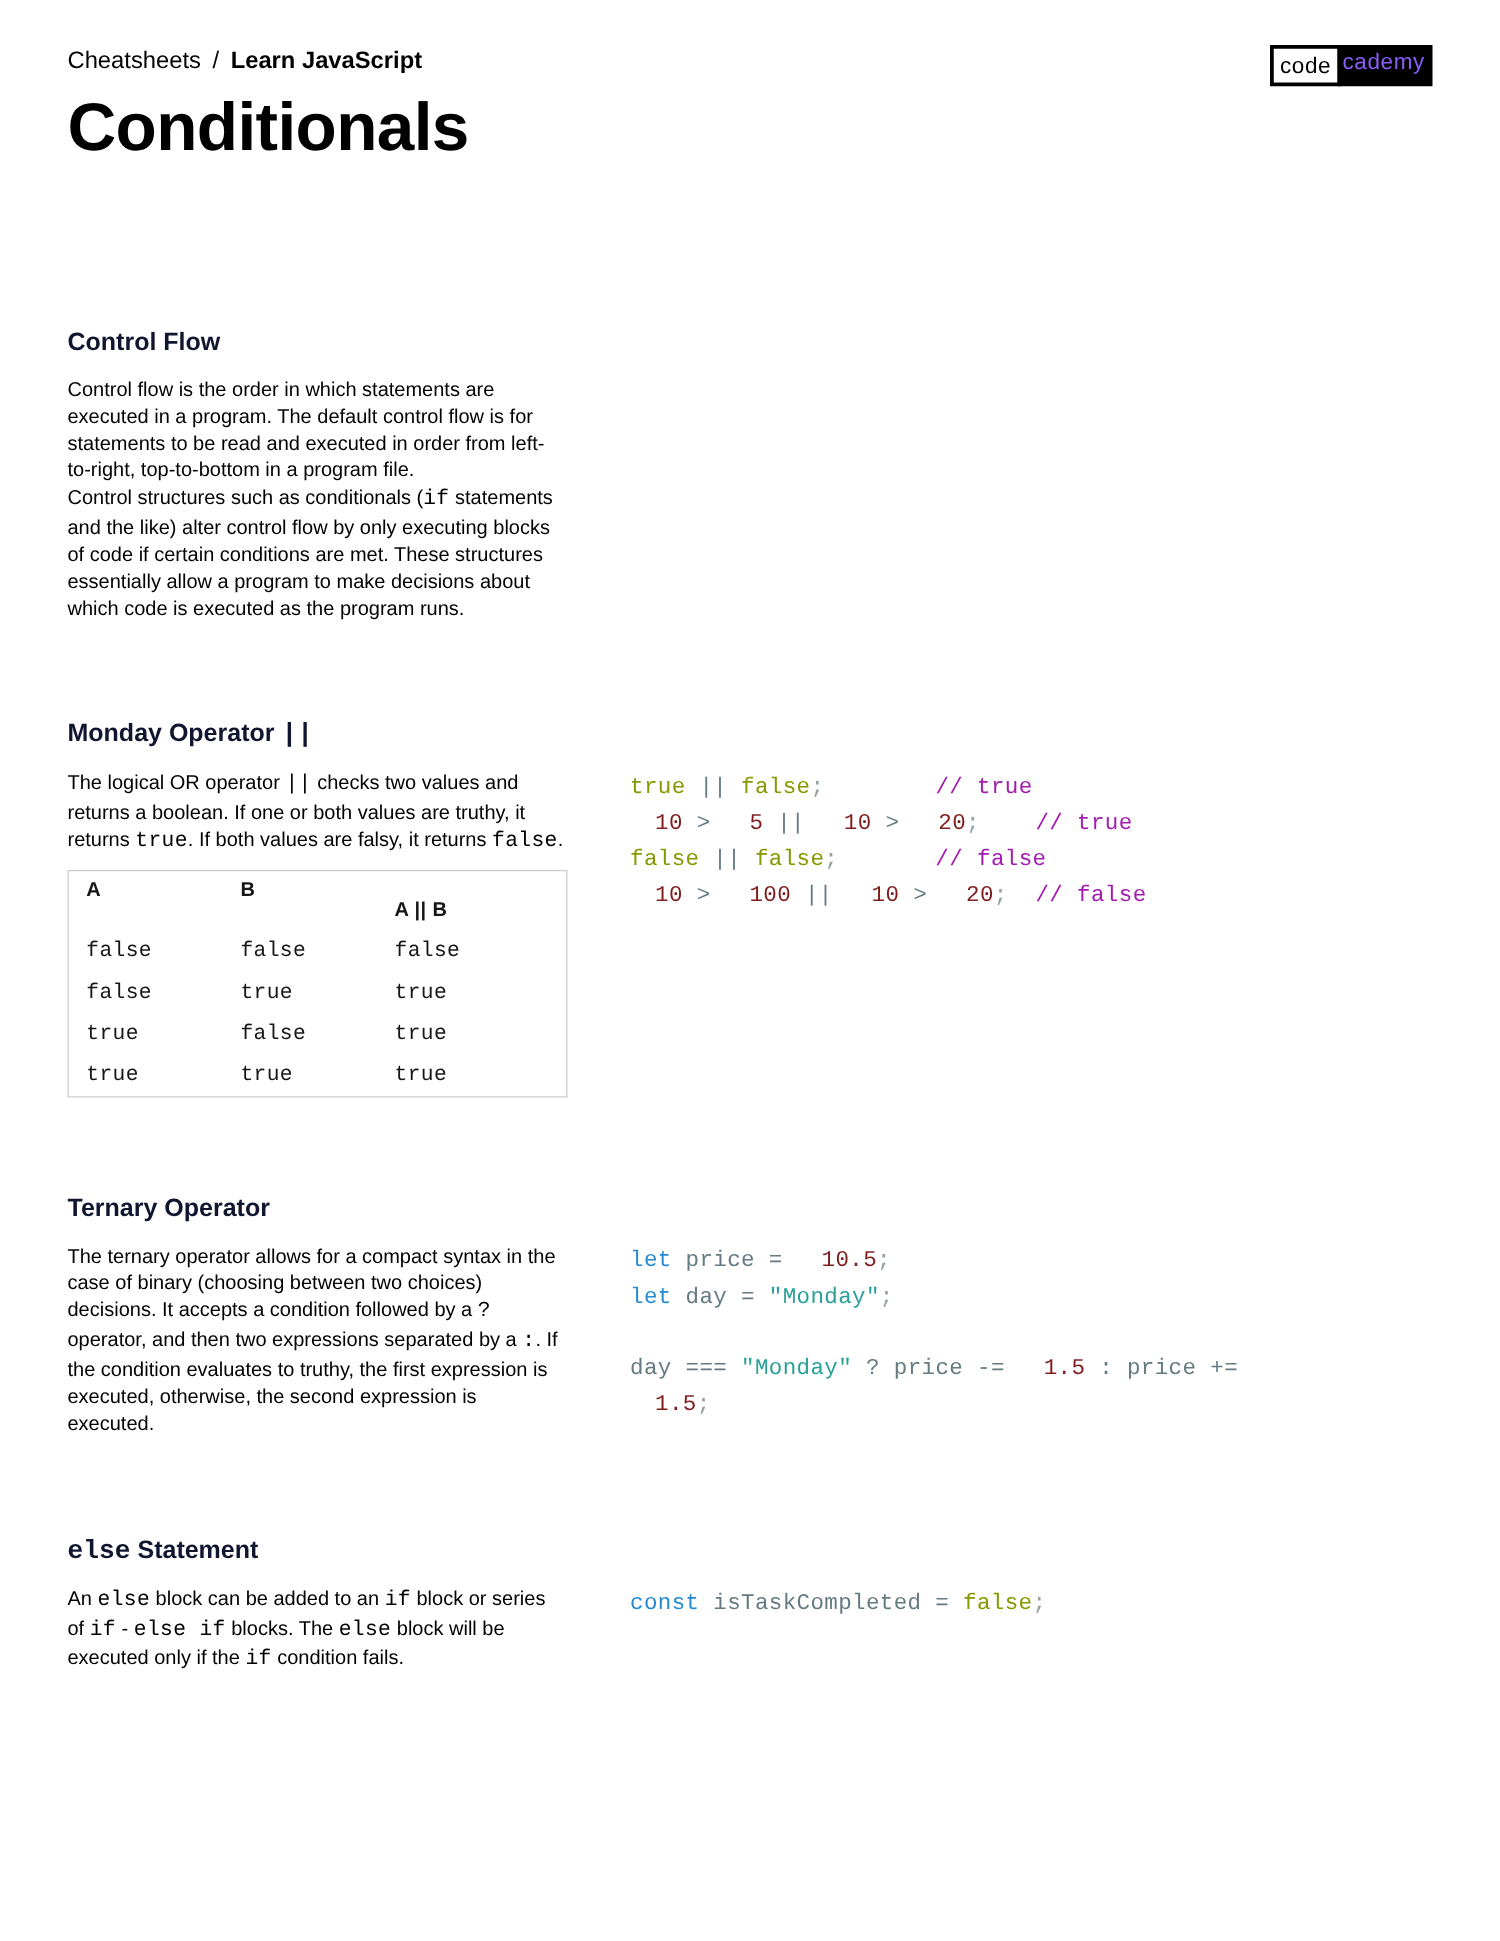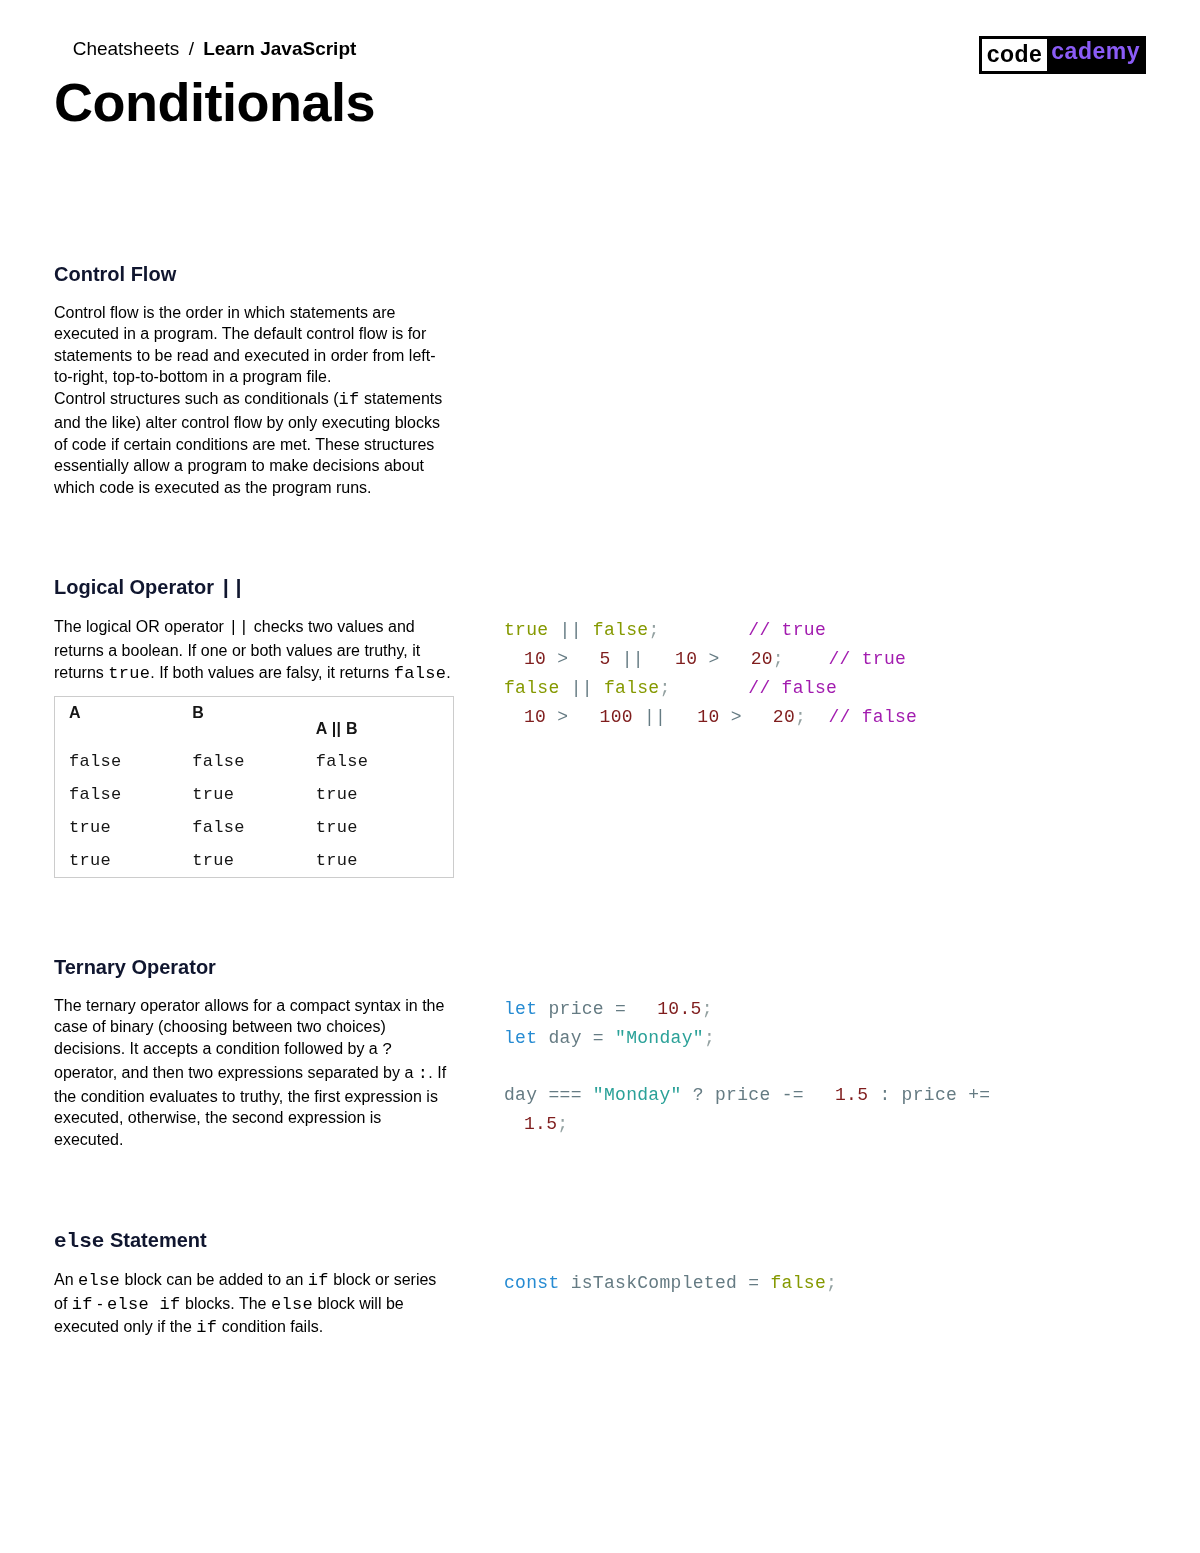--- a/index.html
+++ b/index.html
@@ -6,27 +6,27 @@
     --ink:#10162f;
     --body:#161616;
     --mono:"SFMono-Regular",Consolas,Menlo,Monaco,"Courier New",monospace;
     --sans:-apple-system,BlinkMacSystemFont,"Segoe UI",Helvetica,Arial,sans-serif;
   }
   *{box-sizing:border-box;}
   html{font-size:16px;}
   body{margin:0;background:#fff;color:var(--body);font-family:var(--sans);width:1200px;}
   .page{padding:36px 54px 40px 54px;}
   
-  .hdr{display:flex;align-items:flex-start;justify-content:space-between;text-align:center;}
+  .hdr{display:flex;align-items:flex-start;justify-content:space-between;}
   .crumb{font-size:19px;color:#000;line-height:1.4;}
   .crumb .sep{padding:0 4px;}
   .crumb .course{font-weight:700;}
   .pg-title{font-size:54px;font-weight:700;color:#000;margin:8px 0 0 0;letter-spacing:-0.5px;}
   
-  .logo{display:flex;align-items:stretch;font-weight:700;font-size:23px;color:#000;line-height:1;}
+  .logo{display:flex;align-items:stretch;font-weight:400;font-size:18px;color:#000;line-height:1;}
   .logo .boxed{border:3px solid #000;padding:4px 5px 5px 5px;letter-spacing:0.5px;}
   .logo .cademy{background:#000;color:#8b5cf6;padding:4px 6px 5px 4px;margin-left:-3px;letter-spacing:0.5px;}
   
   .gap{height:130px;}
   .section{margin-bottom:78px;}
   .section:last-child{margin-bottom:0;}
   .sec-head{font-size:20px;font-weight:700;color:var(--ink);margin:0 0 16px 0;}
   .sec-head .mono-h{font-family:var(--mono);font-size:21px;}
   .columns{display:flex;gap:50px;}
   .left{width:400px;flex:0 0 400px;}
@@ -81,21 +81,21 @@
           <span>Control flow is the order in which statements are executed in a program. The default control flow is for statements to be read and executed in order from left-to-right, top-to-bottom in a program file.</span><br>
           <span>Control structures such as conditionals (</span><span class="code">if</span><span> statements and the like) alter control flow by only executing blocks of code if certain conditions are met. These structures essentially allow a program to make decisions about which code is executed as the program runs.</span>
         </div>
       </div>
       <div class="right"></div>
     </div>
   </div>
 
   <div class="section">
     <h2 class="sec-head">
-      <span>Logical Operator </span><span class="mono-h">||</span>
+      <span>Monday Operator </span><span class="mono-h">||</span>
     </h2>
     <div class="columns">
       <div class="left">
         <div class="desc">
           <span>The logical OR operator </span><span class="code">||</span><span> checks two values and returns a boolean. If one or both values are truthy, it returns </span><span class="code">true</span><span>. If both values are falsy, it returns </span><span class="code">false</span><span>.</span>
         </div>
         <div class="tbl">
           <div class="tbl-row hdr-row">
             <div>A</div>
             <div>B</div>

